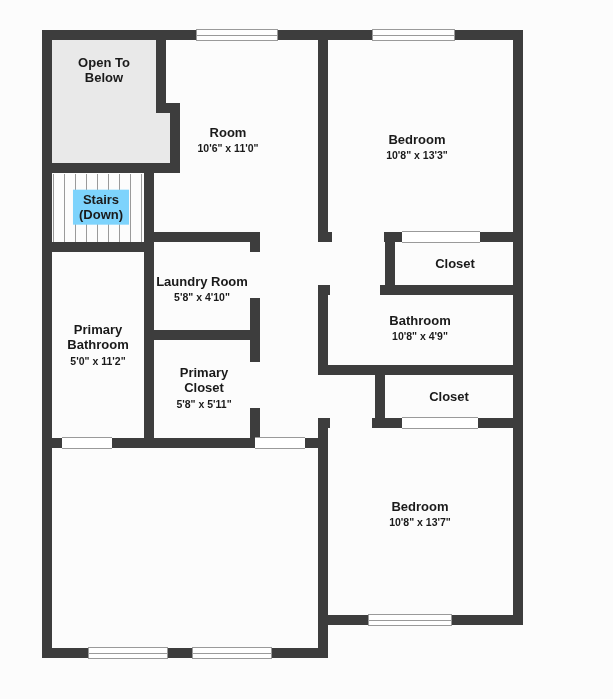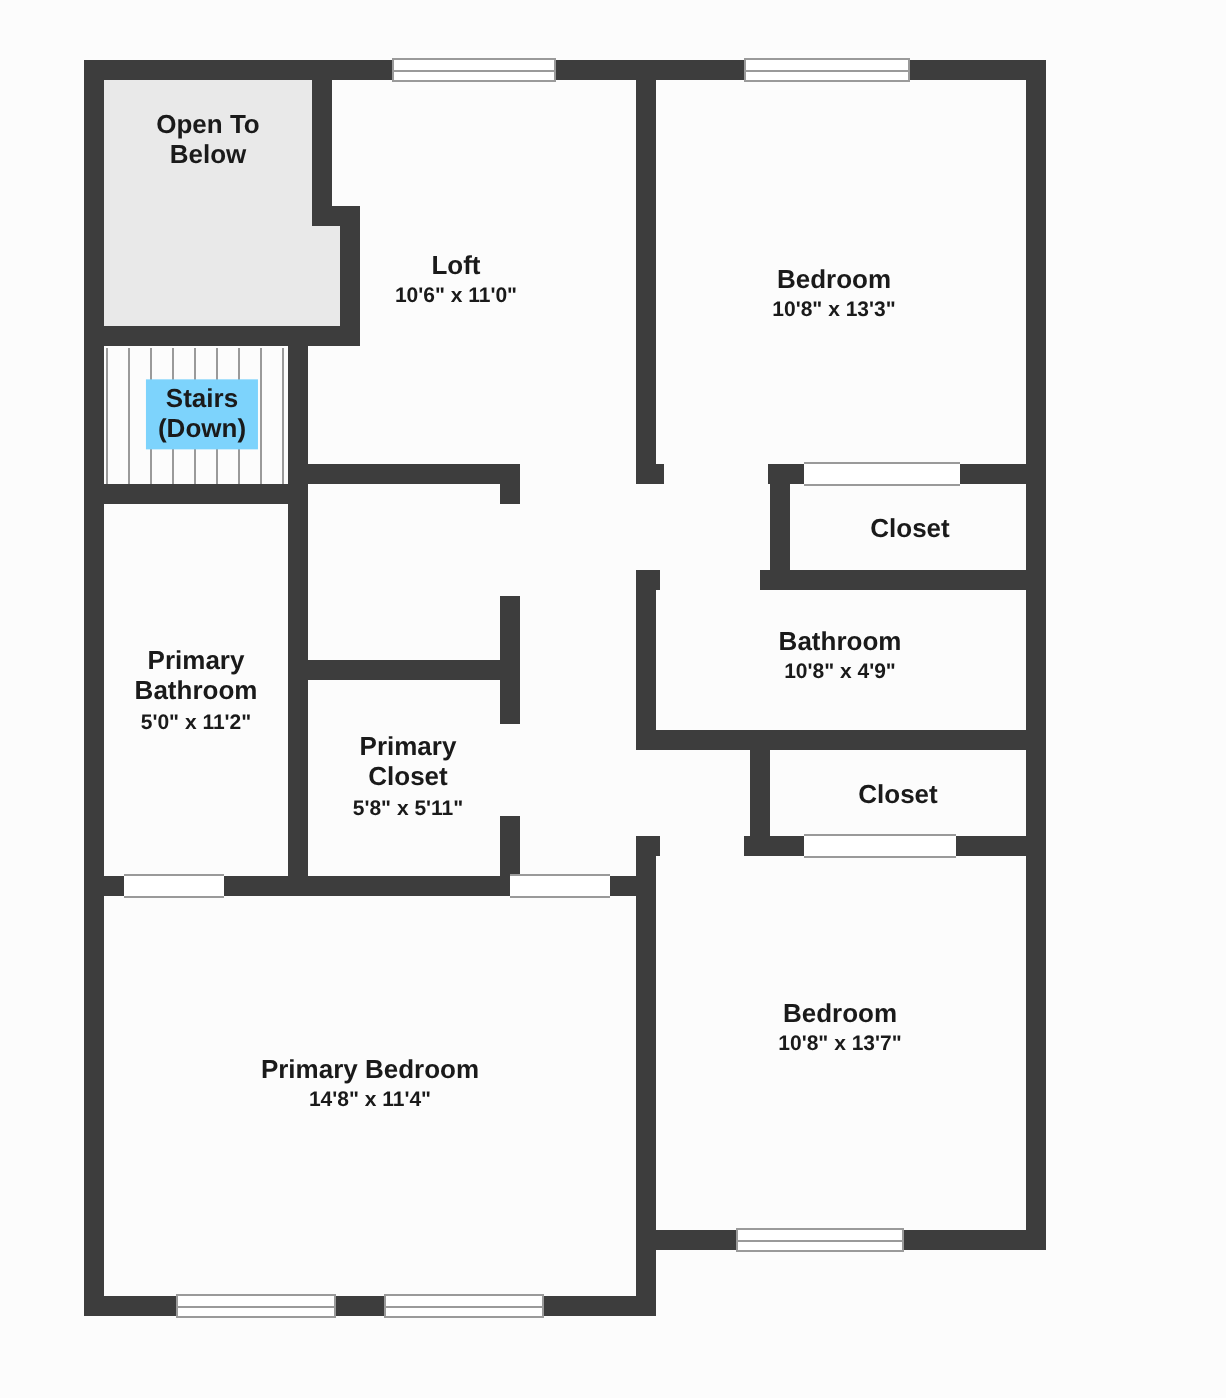--- a/index.html
+++ b/index.html
@@ -98,31 +98,35 @@
   <div class="win z4" style="left:368px;top:614px;width:84px;height:12px"></div>
   <div class="win z4" style="left:88px;top:647px;width:80px;height:12px"></div>
   <div class="win z4" style="left:192px;top:647px;width:80px;height:12px"></div>
 
   <div class="room-label" style="left:104px;top:70px">
     <div class="rname">Open To
 Below</div>
 
   </div>
   <div class="room-label" style="left:228px;top:140px">
-    <div class="rname">Loft</div>
+    <div class="rname">Room</div>
     <div class="rdims">10'6" x 11'0"</div>
   </div>
   <div class="room-label" style="left:417px;top:147px">
     <div class="rname">Bedroom</div>
     <div class="rdims">10'8" x 13'3"</div>
   </div>
   <div class="room-label boxed" style="left:101px;top:207px">
     <div class="rname">Stairs
 (Down)</div>
 
+  </div>
+  <div class="room-label" style="left:202px;top:289px">
+    <div class="rname">Laundry Room</div>
+    <div class="rdims">5'8" x 4'10"</div>
   </div>
   <div class="room-label" style="left:455px;top:264px">
     <div class="rname">Closet</div>
 
   </div>
   <div class="room-label" style="left:98px;top:345px">
     <div class="rname">Primary
 Bathroom</div>
     <div class="rdims">5'0" x 11'2"</div>
   </div>
@@ -136,18 +140,14 @@
     <div class="rdims">5'8" x 5'11"</div>
   </div>
   <div class="room-label" style="left:449px;top:397px">
     <div class="rname">Closet</div>
 
   </div>
   <div class="room-label" style="left:420px;top:514px">
     <div class="rname">Bedroom</div>
     <div class="rdims">10'8" x 13'7"</div>
   </div>
-  <div class="room-label" style="left:185px;top:542px">
-    <div class="rname">Primary Bedroom</div>
-    <div class="rdims">14'8" x 11'4"</div>
-  </div>
 
 </div>
 
 </body></html>

